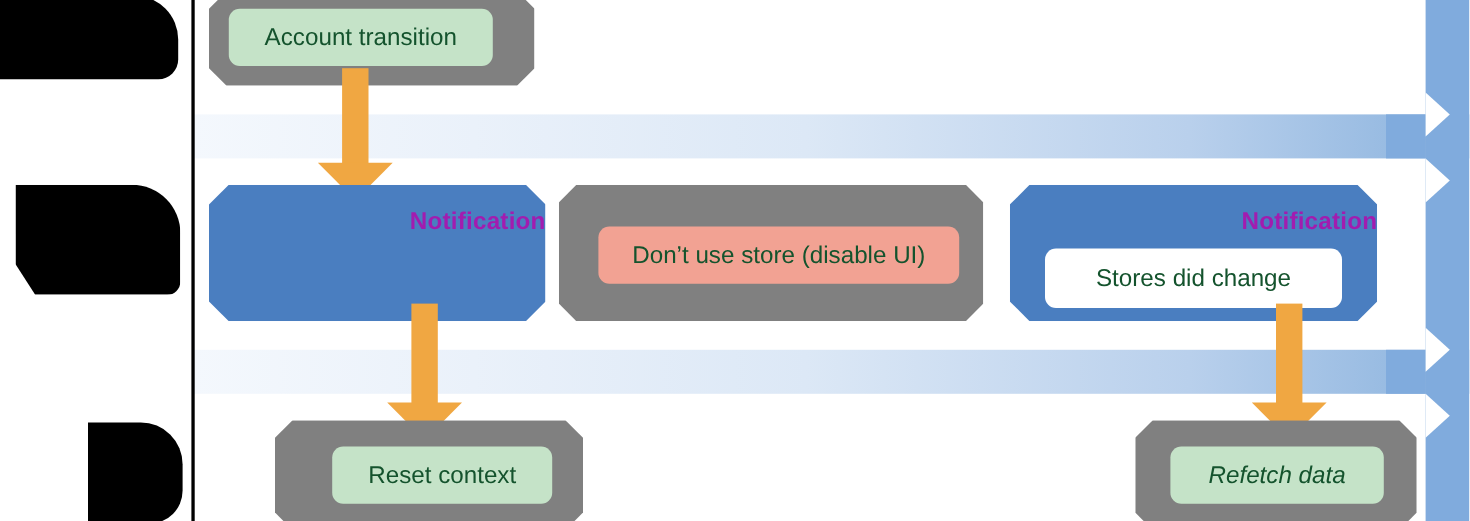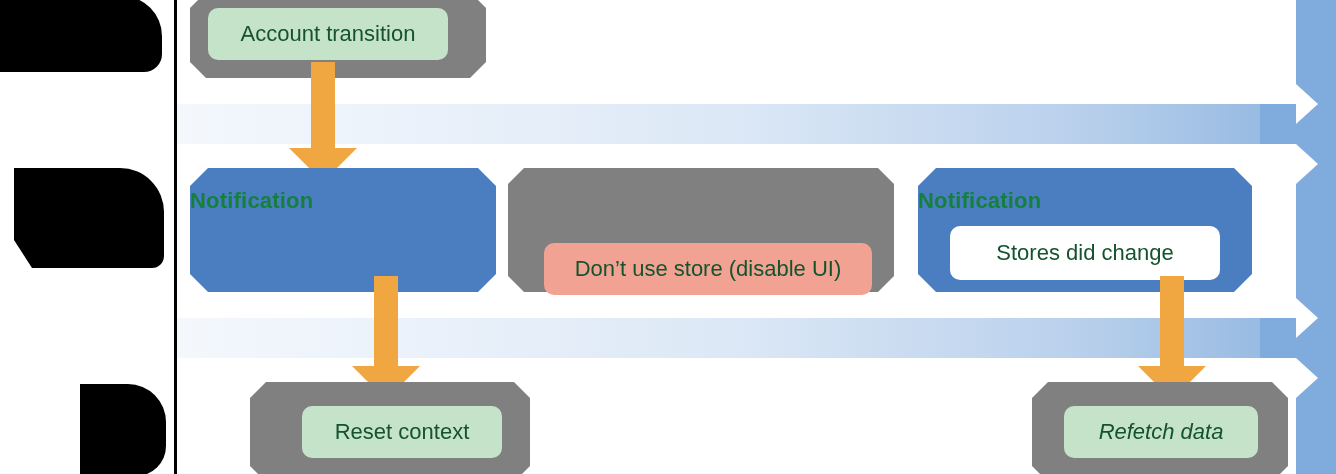--- a/index.html
+++ b/index.html
@@ -113,28 +113,28 @@
     display: flex;
     align-items: center;
     justify-content: center;
     border-radius: 10px;
     font-size: 22px;
     color: #14532d;
     white-space: nowrap;
   }
   .pill-green { background: #c5e3c8; }
   .pill-white { background: #ffffff; }
-  .pill-salmon { background: #f2a293; margin-top: 37px; }
+  .pill-salmon { background: #f2a293; }
 
   .notif-title {
     position: absolute;
     left: 0;
     width: 100%;
-    text-align: left;
-    color: #15803d;
+    text-align: right;
+    color: #a21caf;
     font-weight: bold;
     font-size: 22px;
     letter-spacing: .2px;
   }
 
   
   .arrow { position: absolute; }
   .arrow-shaft {
     position: absolute;
     background: #f0a742;

